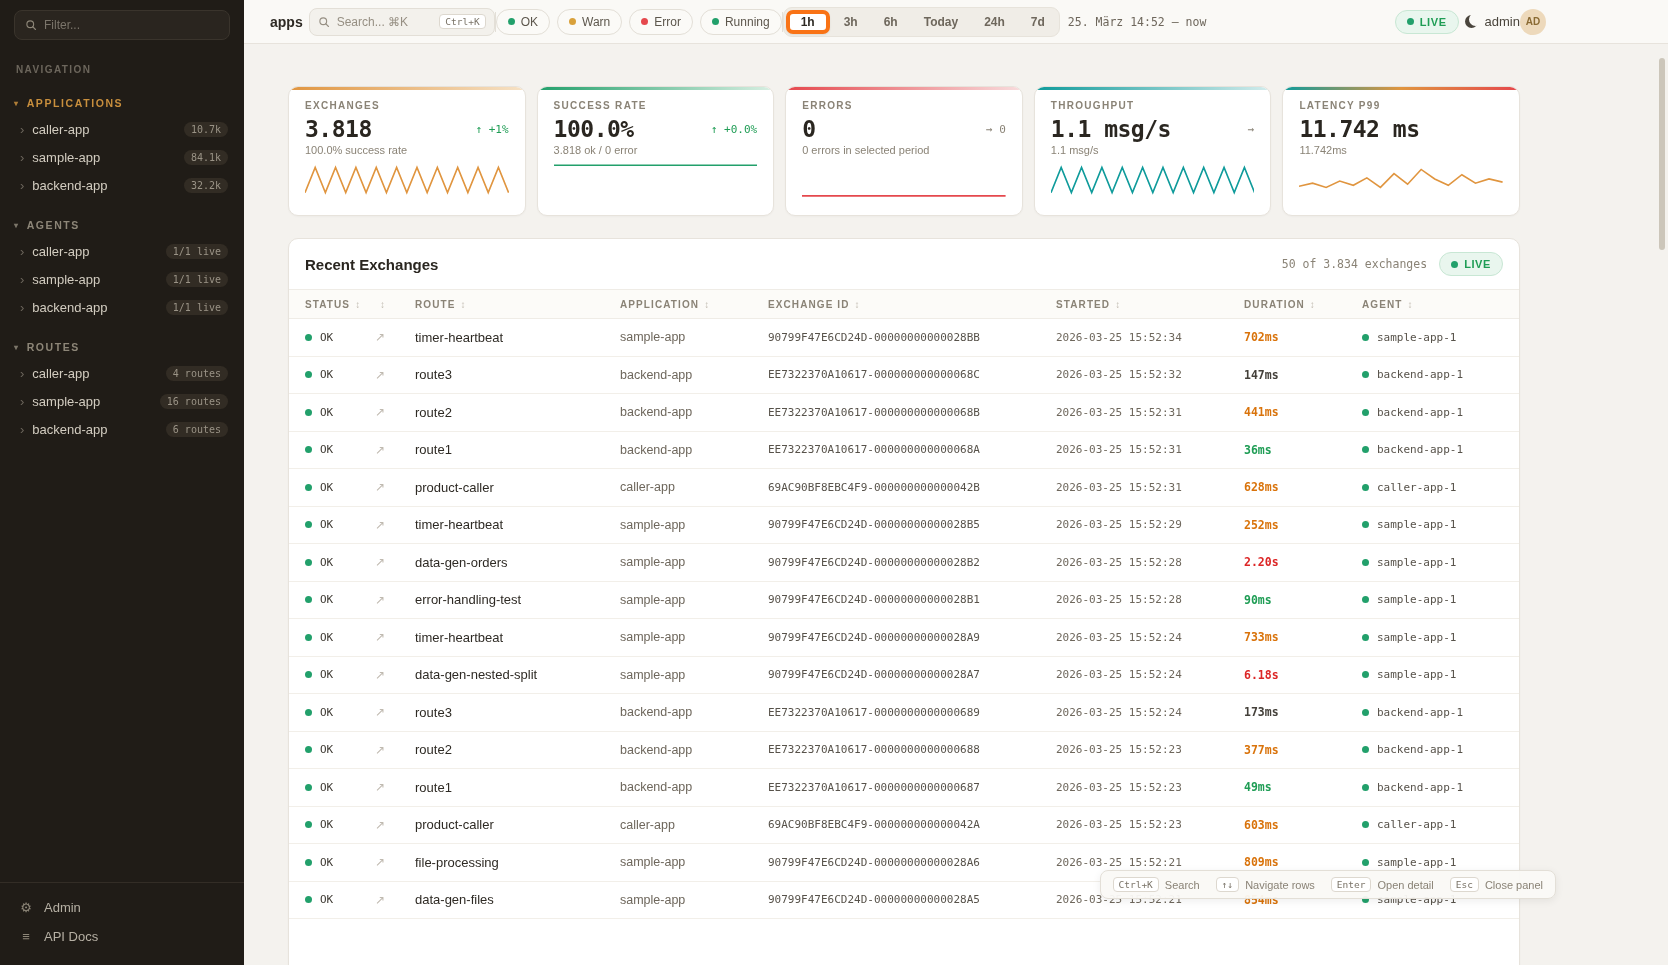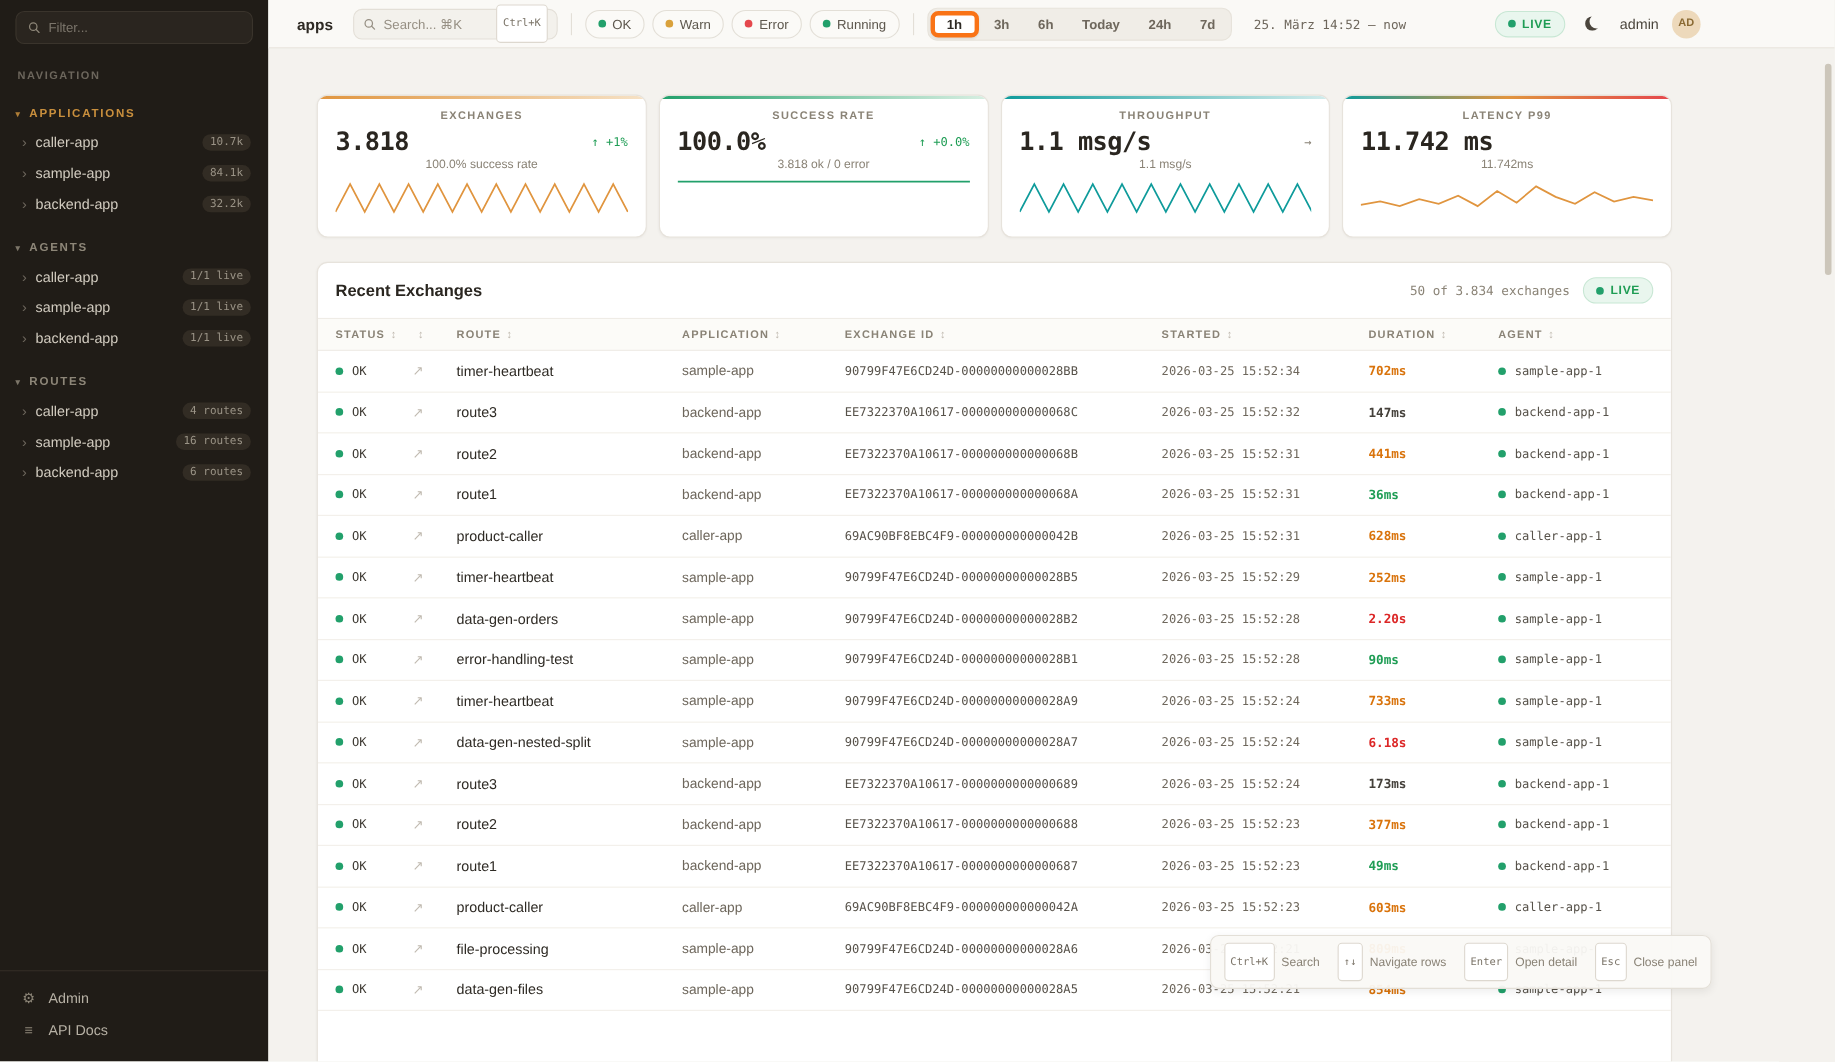--- a/index.html
+++ b/index.html
@@ -24,45 +24,45 @@
   .side-item { display:flex; align-items:center; gap:8px; padding:0 16px 0 20px; height:28px; cursor:pointer; }
   .chev { color:#6c665c; font-size:13px; line-height:1; }
   .si-label { color:#d2ccc0; font-size:13px; flex:1; }
   .si-badge { background:#322c24; color:#9a9386; font-size:10px; font-family:"DejaVu Sans Mono", monospace; padding:2px 7px; border-radius:9px; }
   .side-footer { margin-top:auto; border-top:1px solid #332d26; padding:10px 0 14px; }
   .foot-item { display:flex; align-items:center; gap:10px; padding:7px 18px; color:#b6b0a4; font-size:13px; cursor:pointer; }
   .foot-glyph { color:#8d8678; font-size:13px; width:16px; text-align:center; }
 
   
   .main { flex:1; display:flex; flex-direction:column; background:#f4f2ee; position:relative; overflow:hidden; }
-  .topbar { height:44px; min-height:44px; background:#faf9f6; border-bottom:1px solid #e7e3dc; display:flex; align-items:center; gap:12px; padding:0 122px 0 26px; }
+  .topbar { height:44px; min-height:44px; background:#faf9f6; border-bottom:1px solid #e7e3dc; display:flex; align-items:center; gap:0; padding:0 122px 0 26px; }
   .page-title { font-weight:700; font-size:14px; color:#2e2a24; margin-right:6px; }
   .search { width:186px; height:28px; border:1px solid #e3dfd7; background:#f3f1ec; border-radius:8px; display:flex; align-items:center; gap:7px; padding:0 8px; color:#968f83; font-size:12px; cursor:pointer; }
   .search .ph { flex:1; white-space:nowrap; overflow:hidden; }
-  .kbd { border:1px solid #ddd8cf; background:#fff; border-radius:4px; font-family:"DejaVu Sans Mono", monospace; font-size:9.5px; padding:11px 5px; color:#7b7468; white-space:nowrap; }
+  .kbd { border:1px solid #ddd8cf; background:#fff; border-radius:4px; font-family:"DejaVu Sans Mono", monospace; font-size:9.5px; padding:1px 5px; color:#7b7468; white-space:nowrap; }
   .vdiv { width:1px; height:20px; background:#e3dfd7; }
   .chips { display:flex; gap:7px; }
   .chip { display:flex; align-items:center; gap:6px; height:26px; padding:0 11px; border:1px solid #e3dfd7; background:#fbfaf7; border-radius:999px; font-size:12px; color:#5d574d; cursor:pointer; }
   .dot { width:7px; height:7px; border-radius:50%; flex:none; }
   .ranges { display:flex; align-items:center; background:#f0ede7; border:1px solid #e7e3db; border-radius:9px; padding:2px; gap:2px; }
   .range-btn { height:24px; padding:0 11px; border-radius:7px; font-size:12px; color:#6e675c; background:transparent; border:1px solid transparent; cursor:pointer; font-family:inherit;font-weight:bold; }
   .range-btn.active { background:#fff; color:#2e2a24; font-weight:700; border:4px solid #f97316; box-shadow:0 1px 2px rgba(0,0,0,.08); }
   .daterange { font-family:"DejaVu Sans Mono", monospace; font-size:11.5px; color:#6e675c; margin-left:8px; white-space:nowrap; }
   .tb-spacer { flex:1; }
   .live { display:flex; align-items:center; gap:6px; height:24px; padding:0 11px; border-radius:999px; background:#e9f6ee; border:1px solid #c8e7d4; color:#1f9d55; font-size:11px; font-weight:700; letter-spacing:.6px; }
   .live .dot { background:#22a06b; }
   .moon-btn { width:26px; height:26px; border-radius:50%; border:none; background:transparent; cursor:pointer; display:flex; align-items:center; justify-content:center; }
   .moon-glyph { display:block; width:13px; height:13px; border-radius:50%; box-shadow:inset 4px -2px 0 0 #4a453c; }
   .user { font-size:13px; color:#4a453c; }
   .avatar { width:26px; height:26px; border-radius:50%; background:#edd9bb; color:#8a6a33; font-size:10px; font-weight:700; display:flex; align-items:center; justify-content:center; cursor:pointer; }
 
   .content { padding:42px 148px 0 44px; }
 
   
-  .cards { display:flex; gap:11px;text-align:center; }
+  .cards { display:flex; gap:11px; }
   .card { flex:1; background:#fff; border:1px solid #e7e3dc; border-radius:10px; padding:13px 16px 10px; position:relative; overflow:hidden; height:130px; box-shadow:0 1px 2px rgba(0,0,0,.03); }
   .card-accent { position:absolute; top:0; left:0; right:0; height:3px; }
   .card-label { font-size:10px; letter-spacing:1.3px; color:#8a8376; font-weight:700; }
   .card-valrow { display:flex; align-items:center; justify-content:space-between; margin-top:5px; }
   .card-value { font-family:"DejaVu Sans Mono", monospace; font-weight:700; font-size:23px; color:#2a2620; letter-spacing:-.5px; white-space:nowrap; }
   .card-trend { font-size:11px; font-family:"DejaVu Sans Mono", monospace; white-space:nowrap; }
   .trend-green { color:#1f9d55; } .trend-gray { color:#8a8376; }
   .card-sub { font-size:11px; color:#8a8376; margin-top:2px; }
   .card-spark { height:38px; margin-top:5px; }
   svg.spark { width:100%; height:100%; display:block; }
@@ -279,20 +279,34 @@
       <span class="card-trend trend-green">↑ +0.0%</span>
     </div>
     <div class="card-sub">3.818 ok / 0 error</div>
     <div class="card-spark">
               <svg viewBox="0 0 100 36" preserveAspectRatio="none" class="spark">
                 <polyline points="0.00,4 100.00,4" fill="none" stroke="#22a06b" stroke-width="1.6" vector-effect="non-scaling-stroke"></polyline>
               </svg>
             </div>
   </div>
           <div class="card">
+    <div class="card-accent" style="background: linear-gradient(90deg, rgb(229, 72, 77), rgb(248, 220, 221));"></div>
+    <div class="card-label">ERRORS</div>
+    <div class="card-valrow">
+      <span class="card-value">0</span>
+      <span class="card-trend trend-gray">→ 0</span>
+    </div>
+    <div class="card-sub">0 errors in selected period</div>
+    <div class="card-spark">
+              <svg viewBox="0 0 100 36" preserveAspectRatio="none" class="spark">
+                <polyline points="0.00,33 100.00,33" fill="none" stroke="#e5484d" stroke-width="1.6" vector-effect="non-scaling-stroke"></polyline>
+              </svg>
+            </div>
+  </div>
+          <div class="card">
     <div class="card-accent" style="background: linear-gradient(90deg, rgb(15, 155, 155), rgb(210, 236, 236));"></div>
     <div class="card-label">THROUGHPUT</div>
     <div class="card-valrow">
       <span class="card-value">1.1 msg/s</span>
       <span class="card-trend trend-gray">→</span>
     </div>
     <div class="card-sub">1.1 msg/s</div>
     <div class="card-spark">
               <svg viewBox="0 0 100 36" preserveAspectRatio="none" class="spark">
                 <polyline points="0.00,30 5.00,6 10.00,30 15.00,6 20.00,30 25.00,6 30.00,30 35.00,6 40.00,30 45.00,6 50.00,30 55.00,6 60.00,30 65.00,6 70.00,30 75.00,6 80.00,30 85.00,6 90.00,30 95.00,6 100.00,30" fill="none" stroke="#0f9b9b" stroke-width="1.6" vector-effect="non-scaling-stroke"></polyline>

